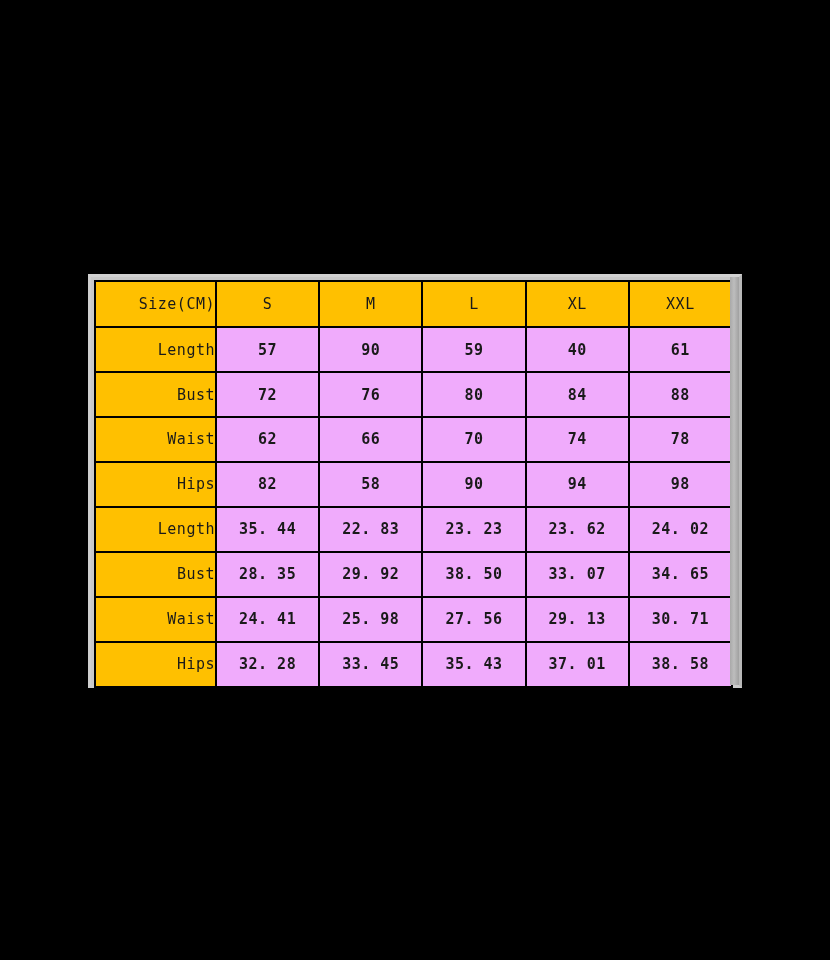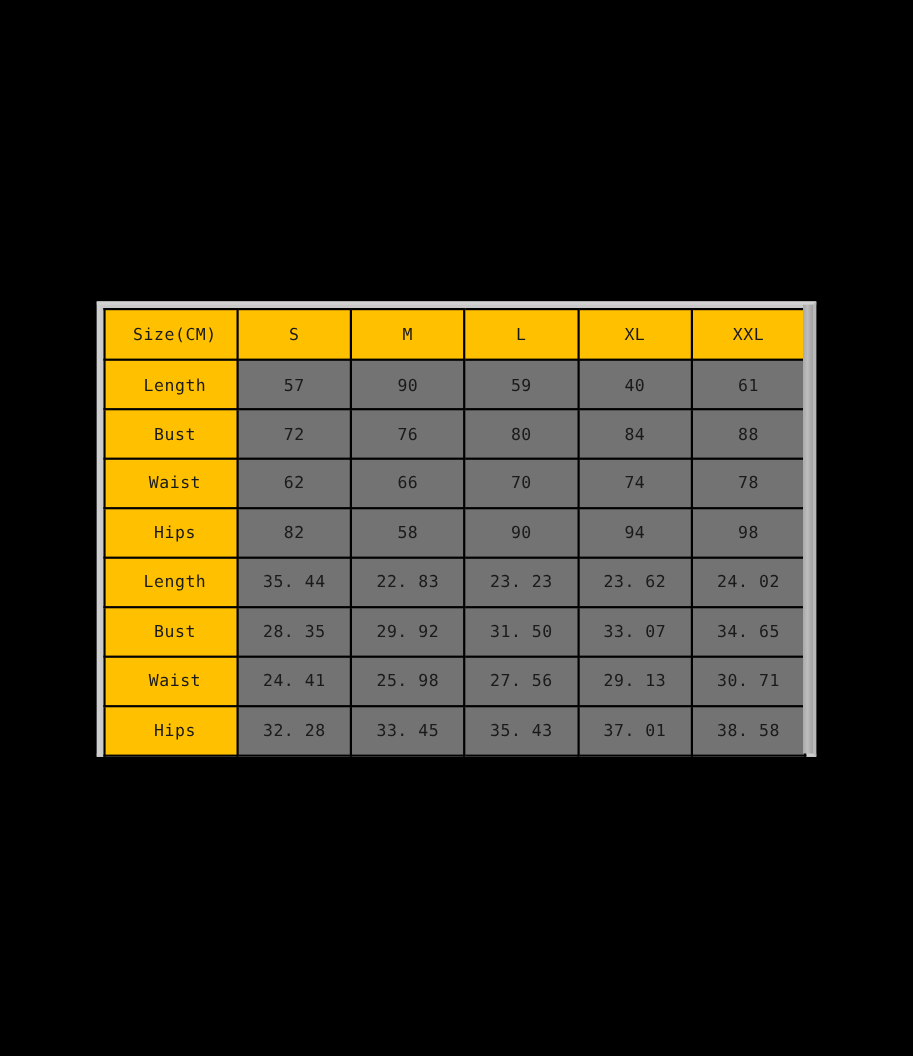--- a/index.html
+++ b/index.html
@@ -59,33 +59,34 @@
     color: #1a1a1a;
     letter-spacing: 0.5px;
     padding: 0;
     height: 41px;
     white-space: nowrap;
   }
 
   
   #size-chart-table td.label-cell {
     background: #ffc000;
-    text-align: center;
+    text-align: right;
     padding-left: 7px;
     width: 112px;
   }
 
   
   #size-chart-table tr.header-row td {
     background: #ffc000;
     height: 42px;
   }
 
   #size-chart-table td.value-cell {
-    background: #737373;
+    background: #f0abfc;
+    font-weight: bold;
   }
 
   #size-chart-table td.size-cell {
     background: #ffc000;
   }
 </style>
 </head>
 <body>
 
 <div id="size-chart-frame">
@@ -145,21 +146,21 @@
         <td class="value-cell">22. 83</td>
         <td class="value-cell">23. 23</td>
         <td class="value-cell">23. 62</td>
         <td class="value-cell">24. 02</td>
       </tr>
 
       <tr>
         <td class="label-cell">Bust</td>
         <td class="value-cell">28. 35</td>
         <td class="value-cell">29. 92</td>
-        <td class="value-cell">31. 50</td>
+        <td class="value-cell">38. 50</td>
         <td class="value-cell">33. 07</td>
         <td class="value-cell">34. 65</td>
       </tr>
 
       <tr>
         <td class="label-cell">Waist</td>
         <td class="value-cell">24. 41</td>
         <td class="value-cell">25. 98</td>
         <td class="value-cell">27. 56</td>
         <td class="value-cell">29. 13</td>

